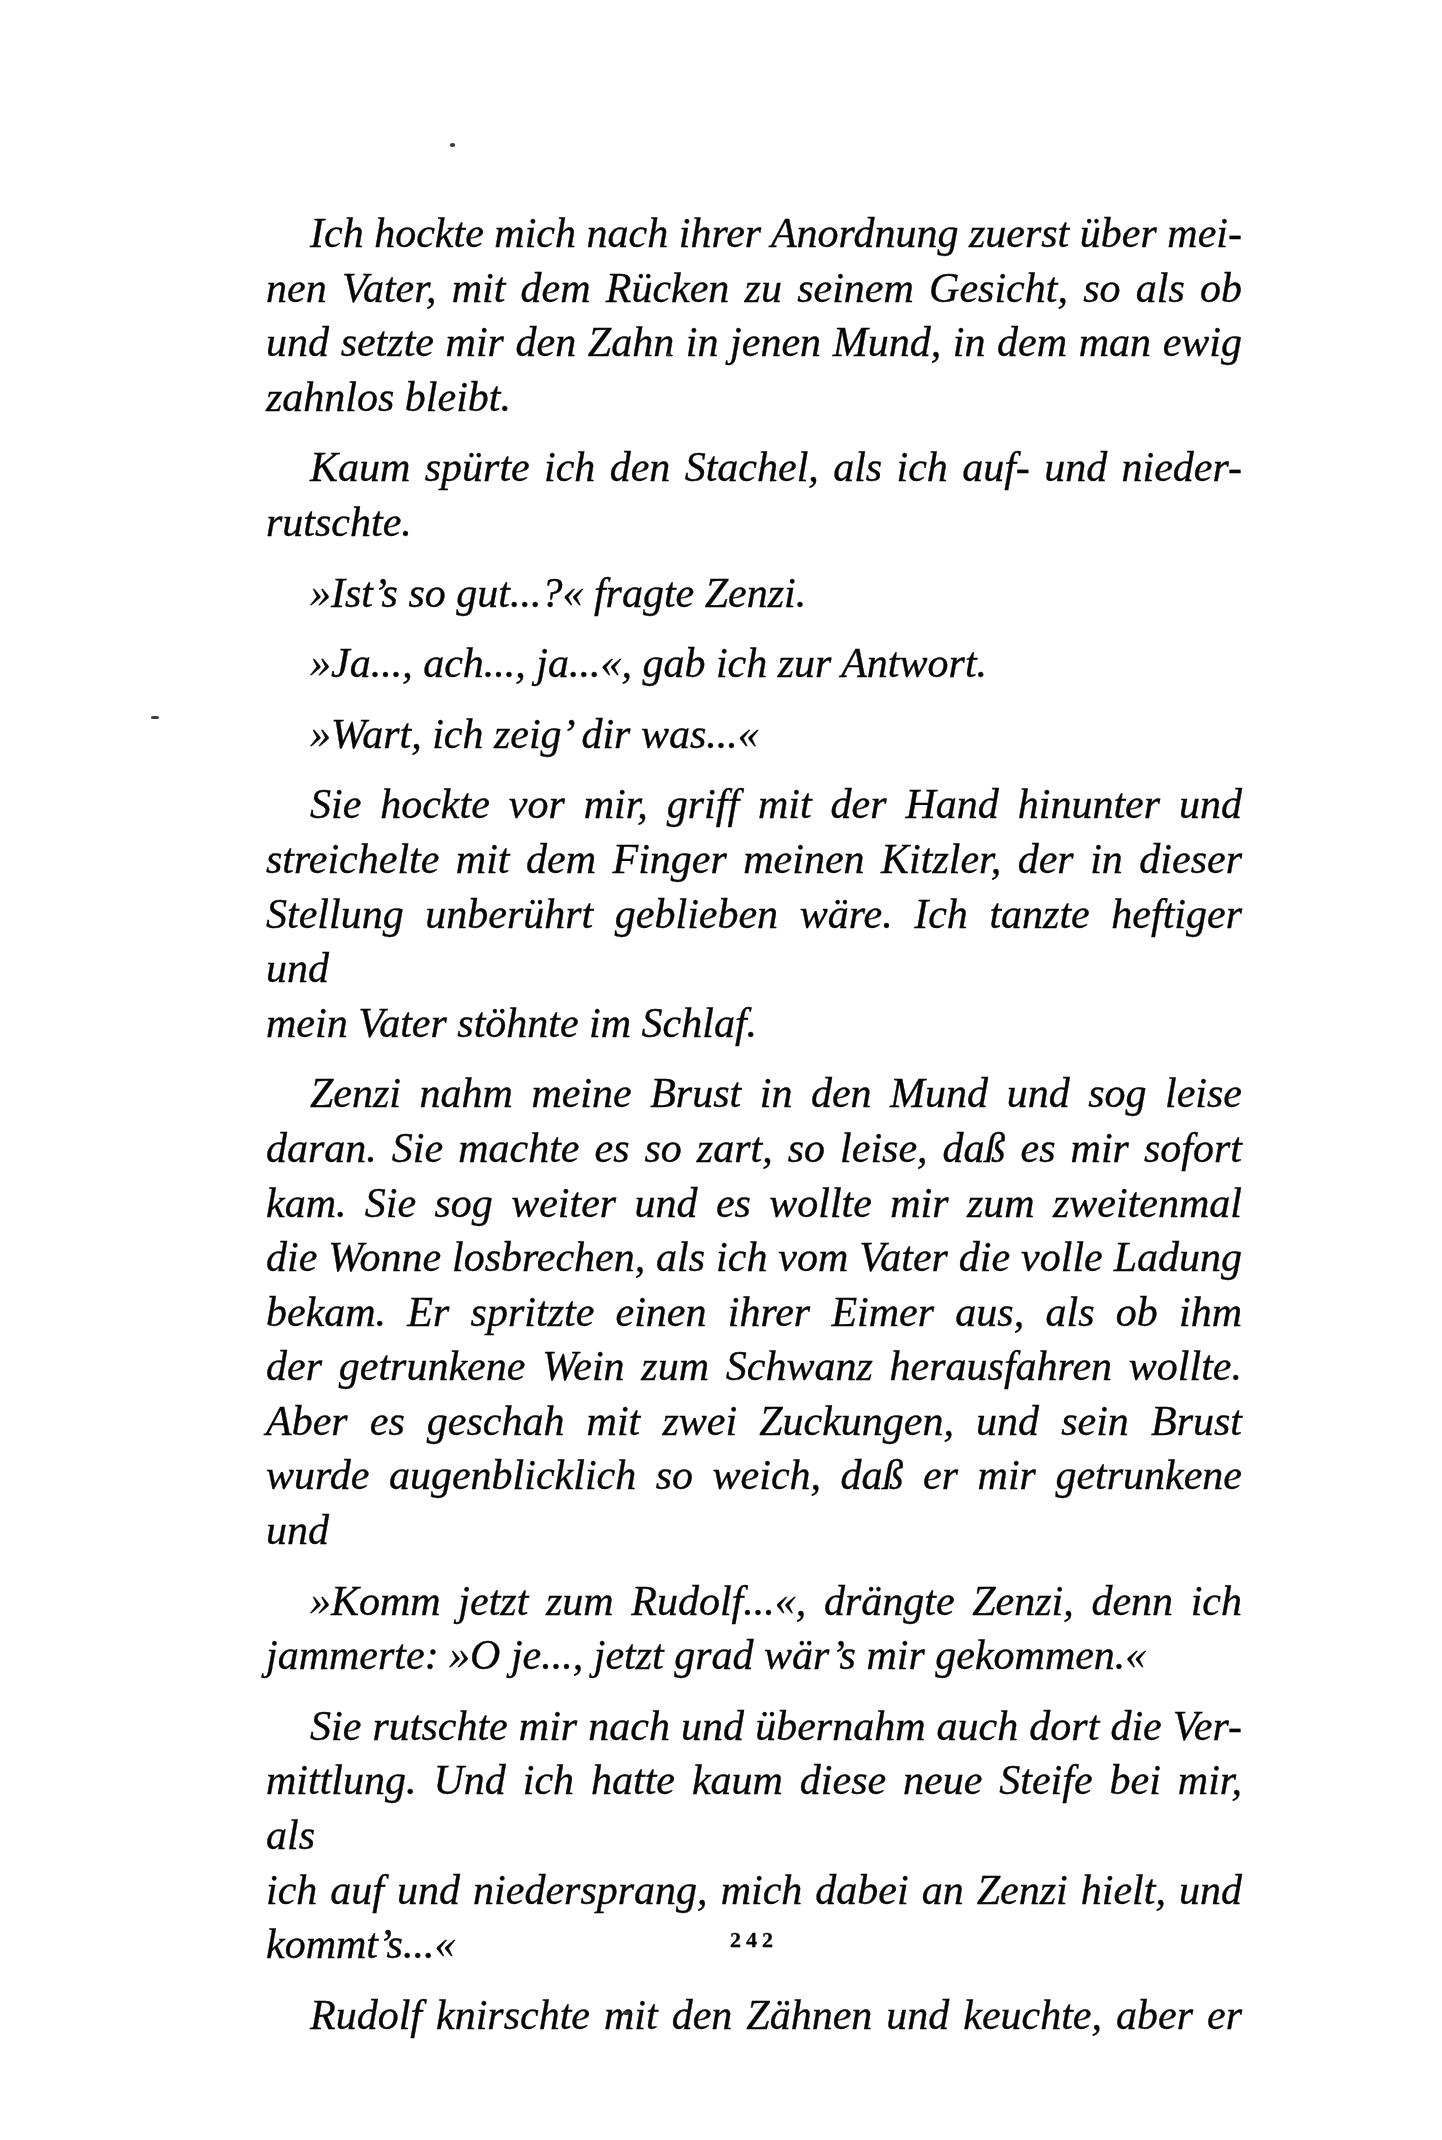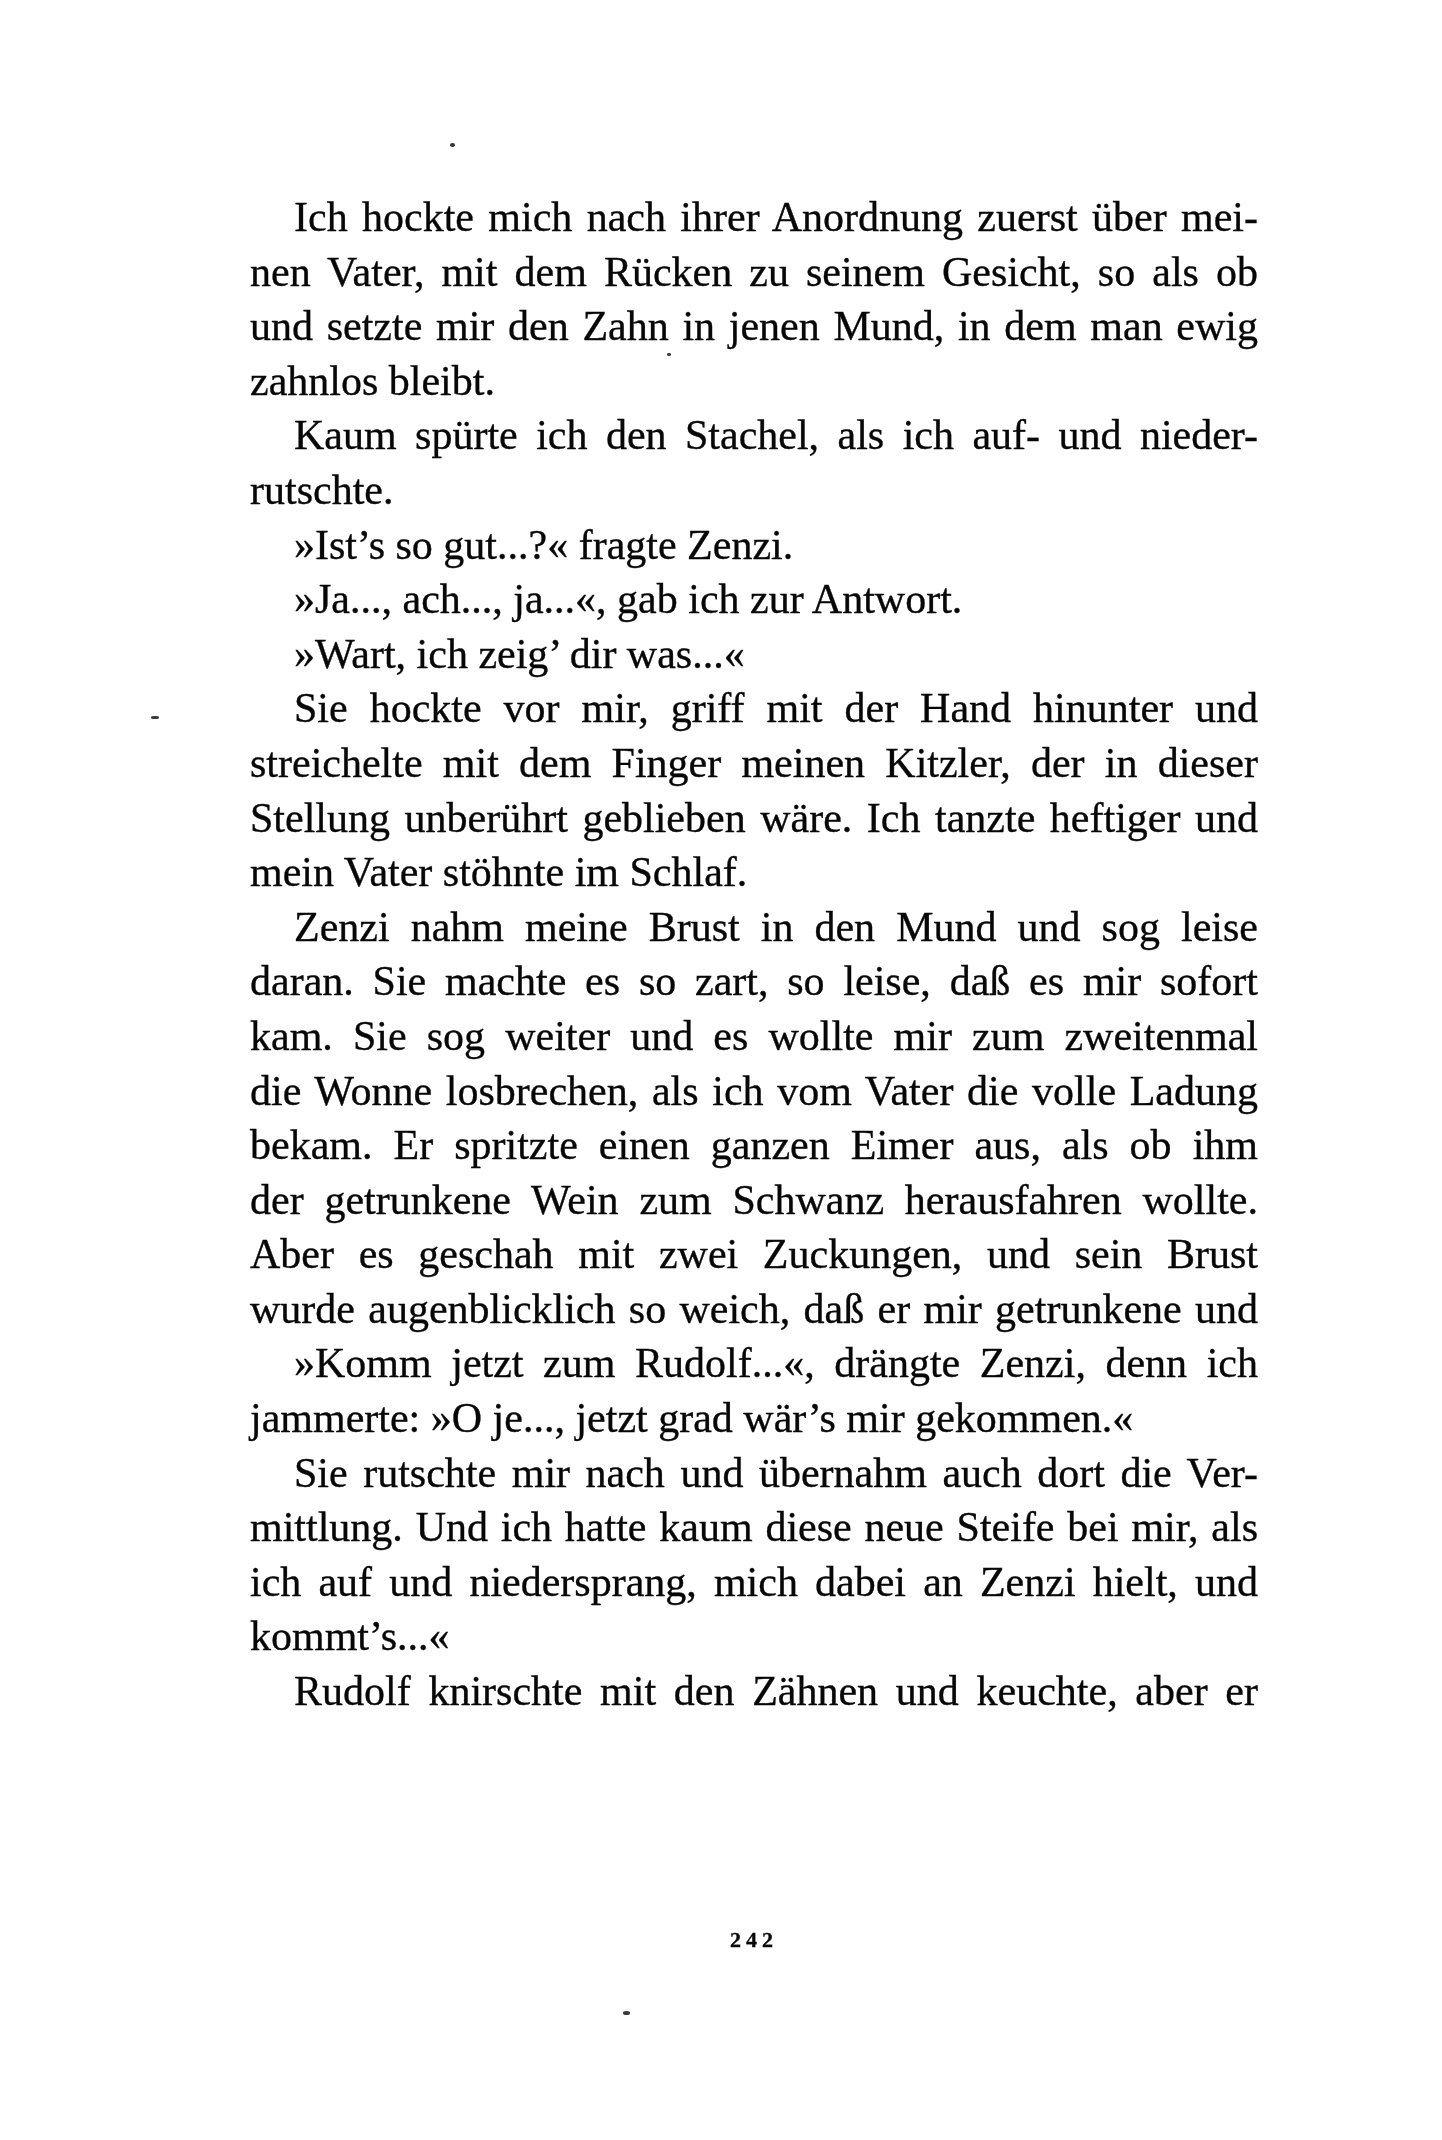--- a/index.html
+++ b/index.html
@@ -22,21 +22,21 @@
   }
   .text-block {
     position: absolute;
     left: 250px;
     top: 190px;
     width: 1008px;
     font-size: 42px;
     line-height: 54.6px;
     -webkit-text-stroke: 0.35px #070707;
   }
-  .paragraph { margin: 0; padding: 0; }
+  .paragraph { margin: 16px; padding: 0; font-style: italic; }
   .line {
     text-align: left;
     margin: 0;
     padding: 0;
   }
   .line.justified {
     text-align: justify;
     text-align-last: justify;
   }
   .line.indent {
@@ -88,21 +88,21 @@
         <div class="line indent justified">Sie hockte vor mir, griff mit der Hand hinunter und</div>
         <div class="line justified">streichelte mit dem Finger meinen Kitzler, der in dieser</div>
         <div class="line justified">Stellung unberührt geblieben wäre. Ich tanzte heftiger und</div>
         <div class="line">mein Vater stöhnte im Schlaf.</div>
       </div>
       <div class="paragraph">
         <div class="line indent justified">Zenzi nahm meine Brust in den Mund und sog leise</div>
         <div class="line justified">daran. Sie machte es so zart, so leise, daß es mir sofort</div>
         <div class="line justified">kam. Sie sog weiter und es wollte mir zum zweitenmal</div>
         <div class="line justified">die Wonne losbrechen, als ich vom Vater die volle Ladung</div>
-        <div class="line justified">bekam. Er spritzte einen ganzen Eimer aus, als ob ihm</div>
+        <div class="line justified">bekam. Er spritzte einen ihrer Eimer aus, als ob ihm</div>
         <div class="line justified">der getrunkene Wein zum Schwanz herausfahren wollte.</div>
         <div class="line justified">Aber es geschah mit zwei Zuckungen, und sein Brust</div>
         <div class="line justified">wurde augenblicklich so weich, daß er mir getrunkene und</div>
       </div>
       <div class="paragraph">
         <div class="line indent justified">»Komm jetzt zum Rudolf...«, drängte Zenzi, denn ich</div>
         <div class="line">jammerte: »O je..., jetzt grad wär’s mir gekommen.«</div>
       </div>
       <div class="paragraph">
         <div class="line indent justified">Sie rutschte mir nach und übernahm auch dort die Ver-</div>

